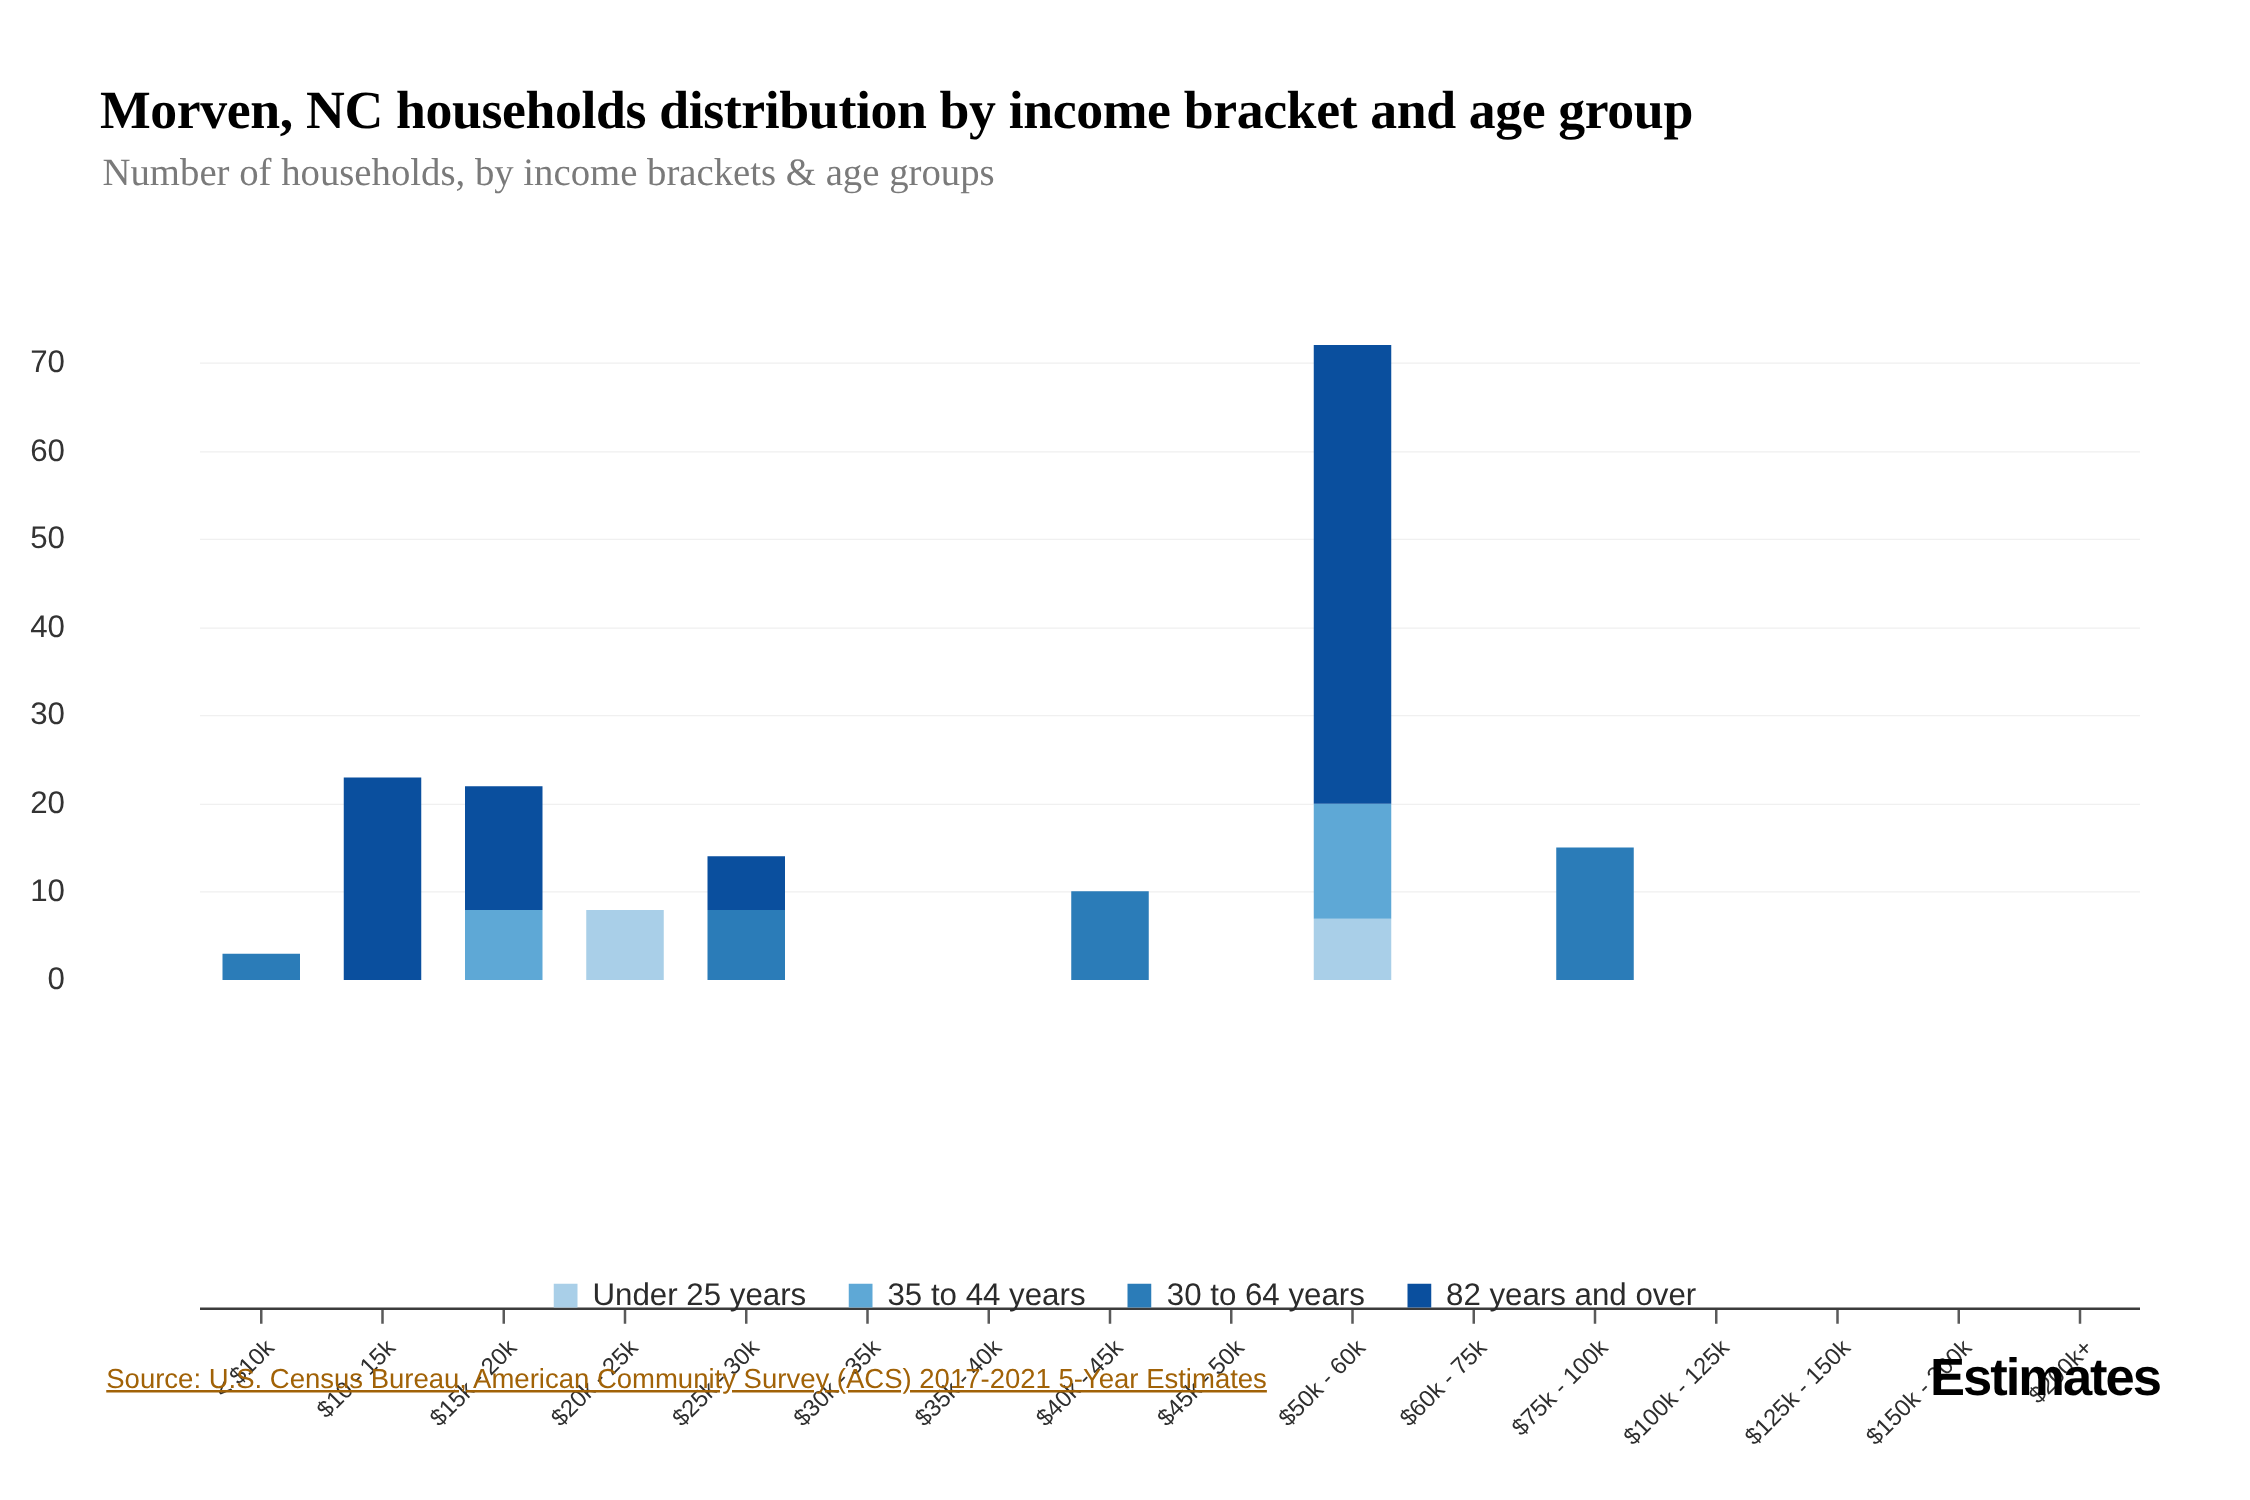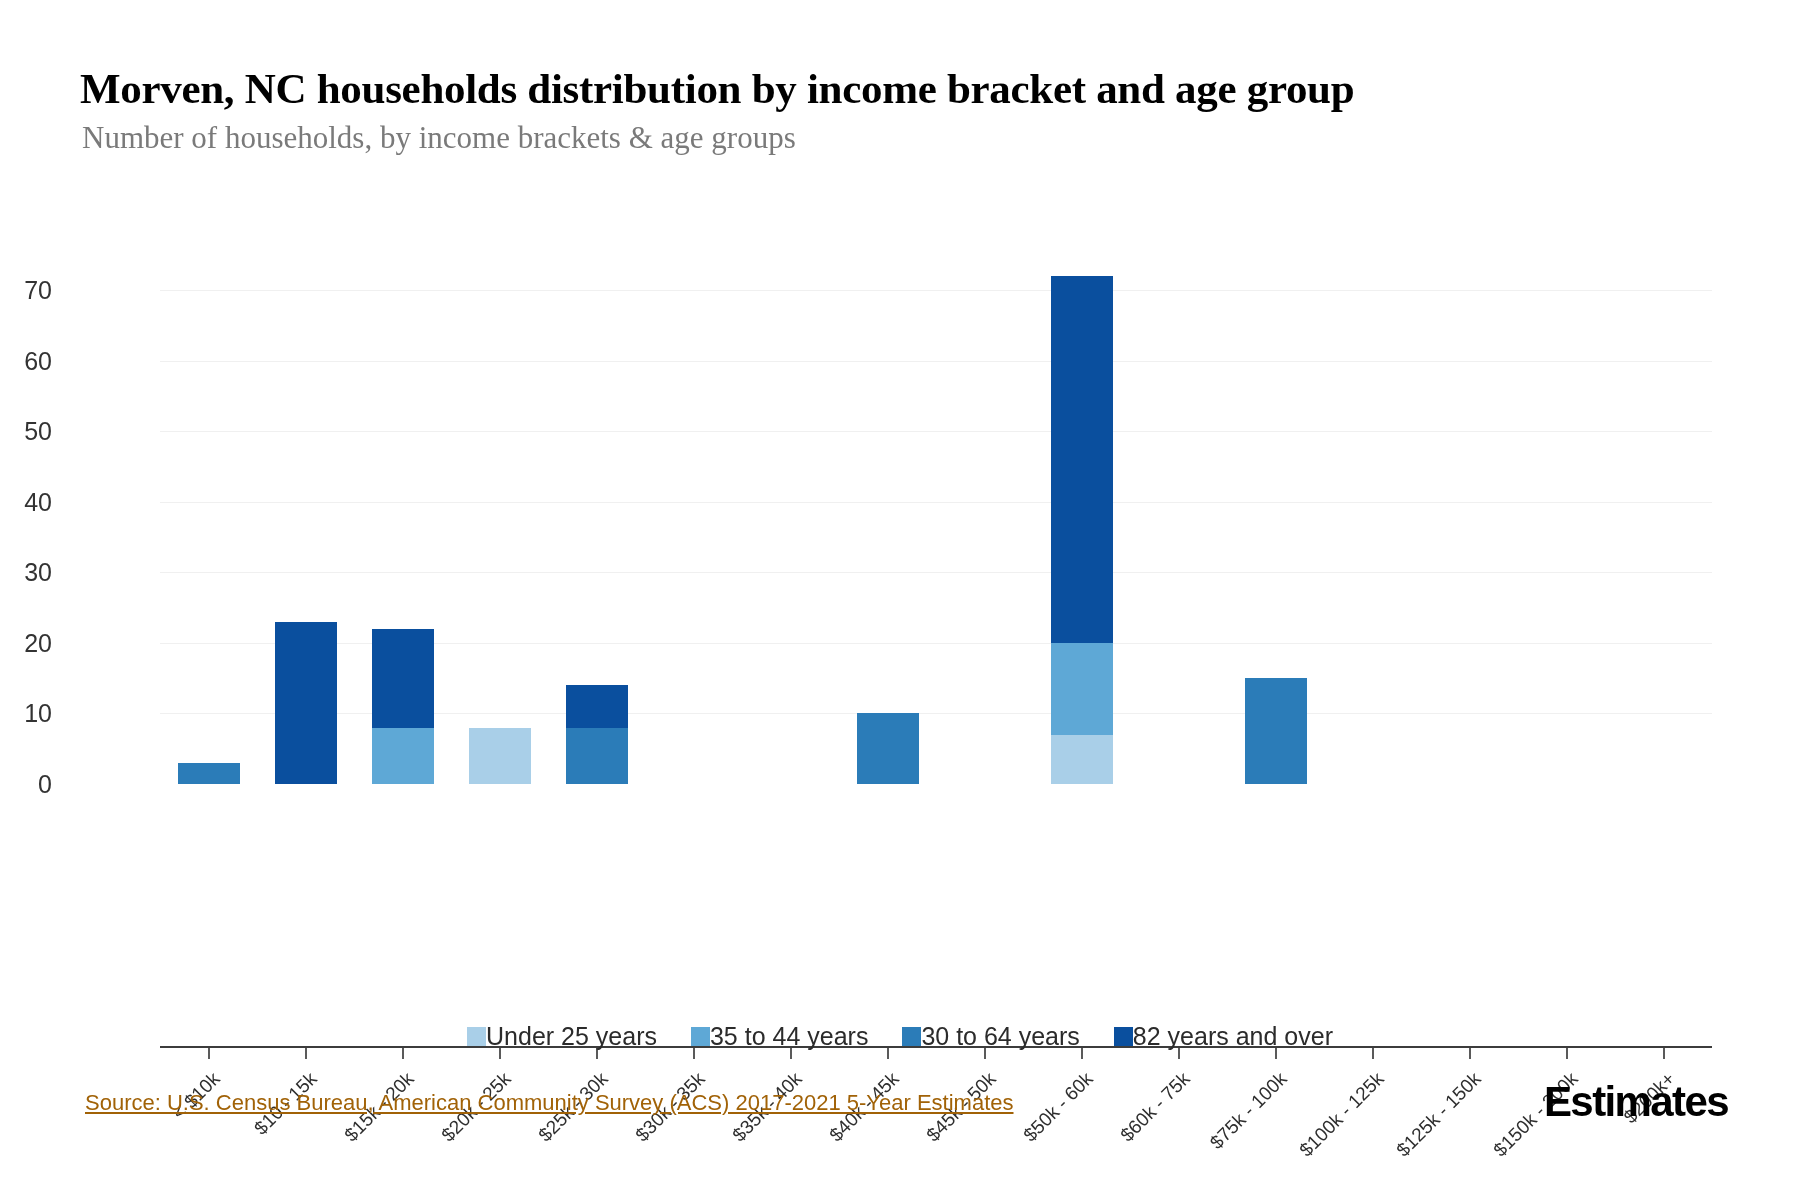--- a/index.html
+++ b/index.html
@@ -101,21 +101,21 @@
   
   #legend {
     position: absolute;
     left: 0; top: 1022px;
     width: 1800px;
     display: flex;
     justify-content: center;
     align-items: center;
     gap: 34px;
   }
-  .lg-item { display: flex; align-items: center; gap: 0; }
+  .lg-item { display: flex; align-items: center; gap: 12px; }
   .lg-swatch { width: 19px; height: 19px; }
   .lg-label { font-size: 25px; color: #2b2b2b; }
 
   
   .source {
     position: absolute;
     left: 85px; top: 1090px;
     font-size: 22px;
     color: #a16207;
     white-space: nowrap;

